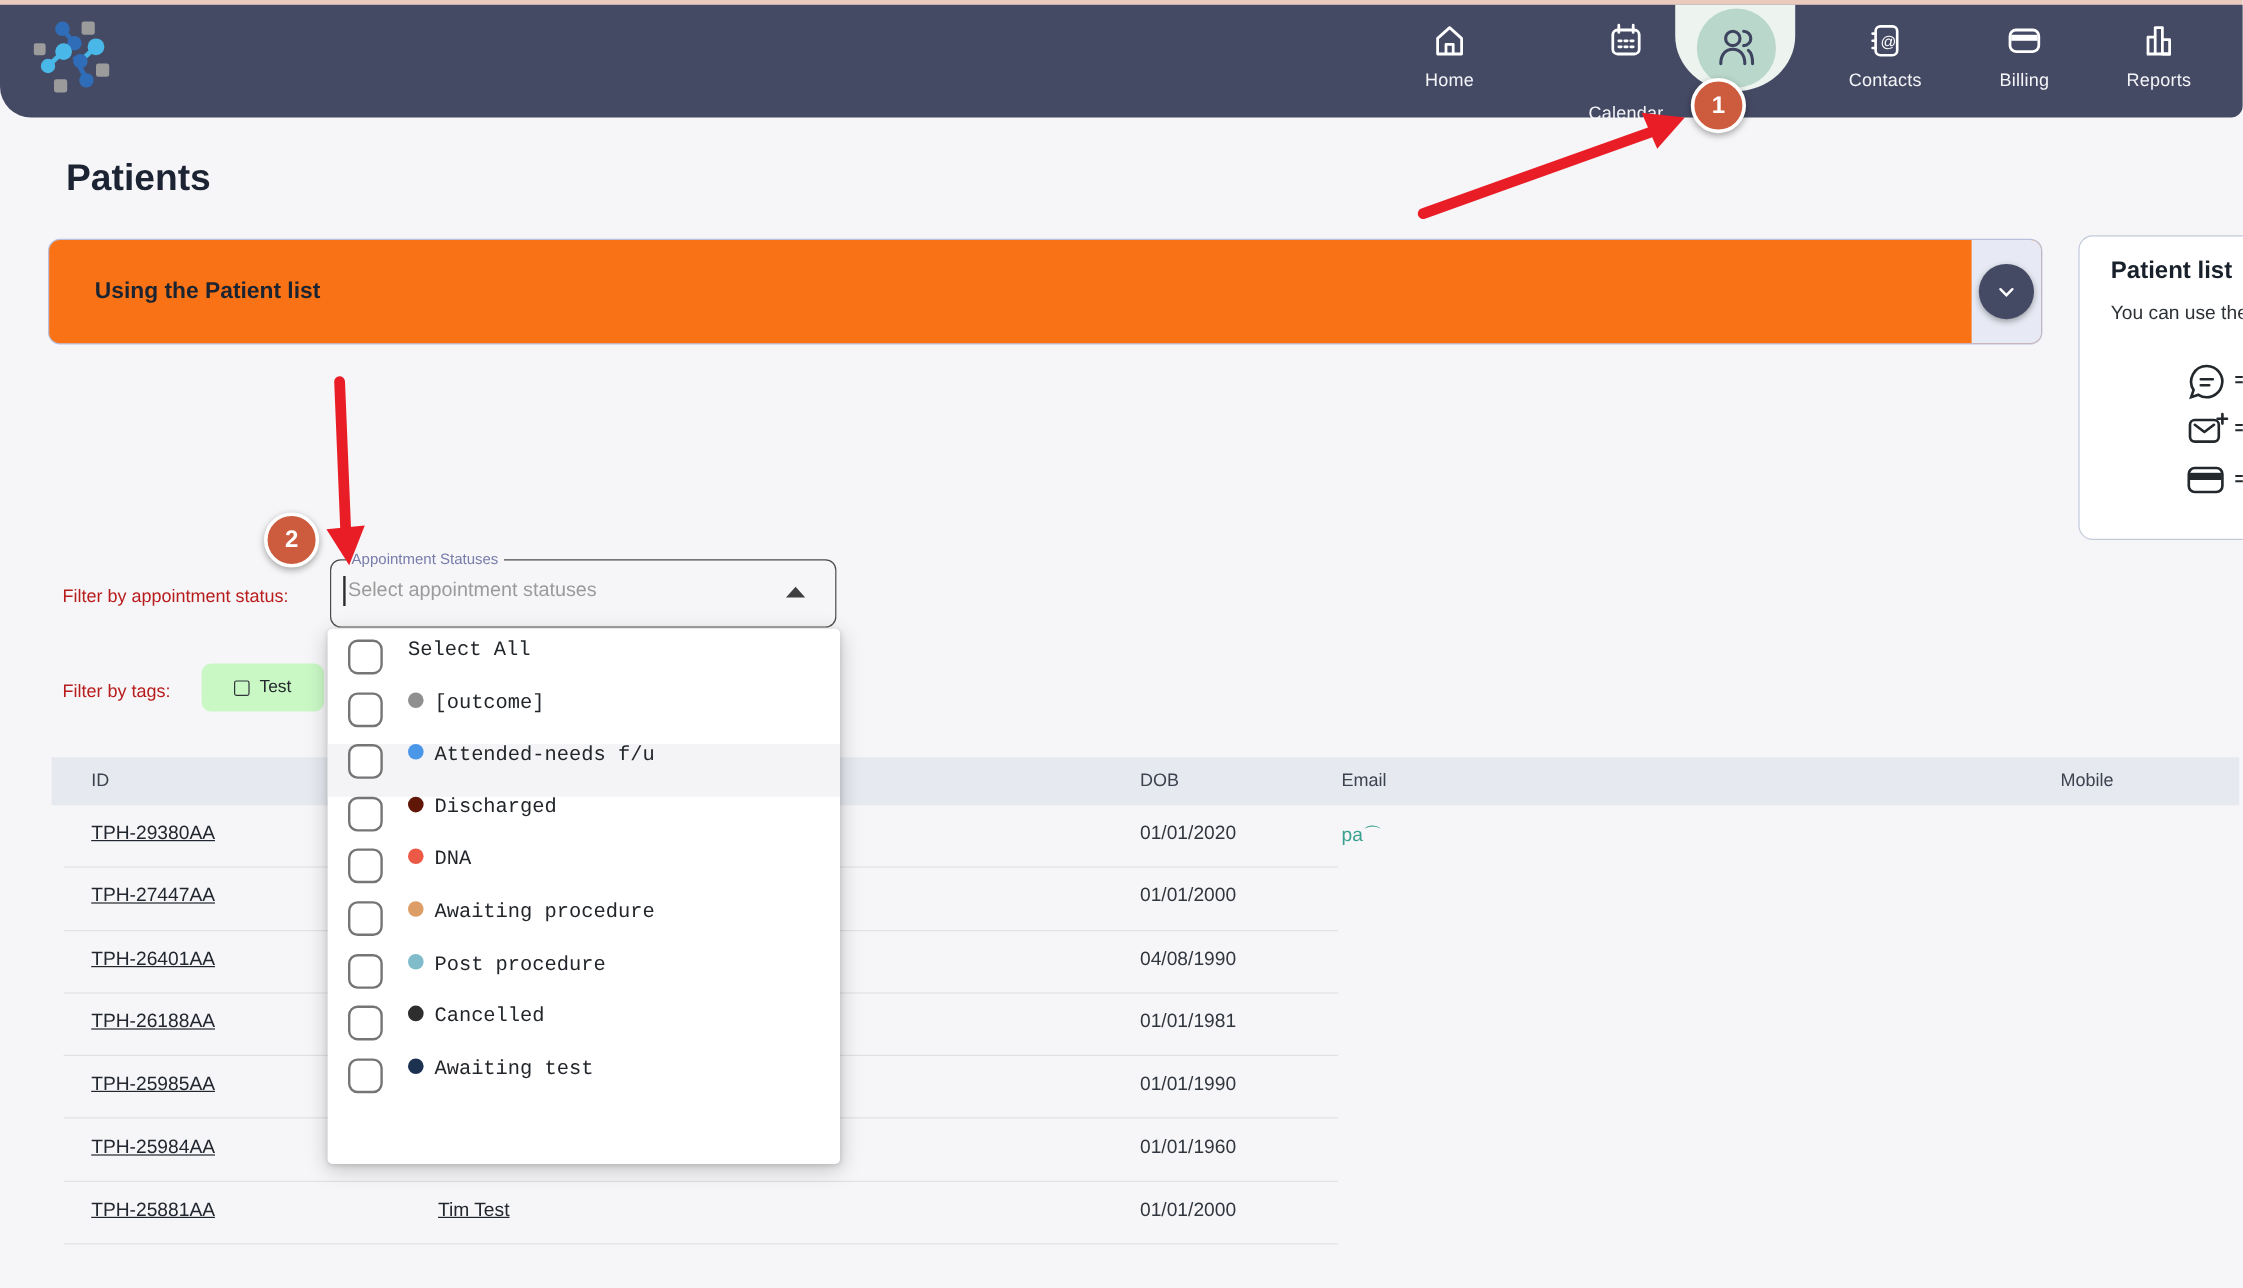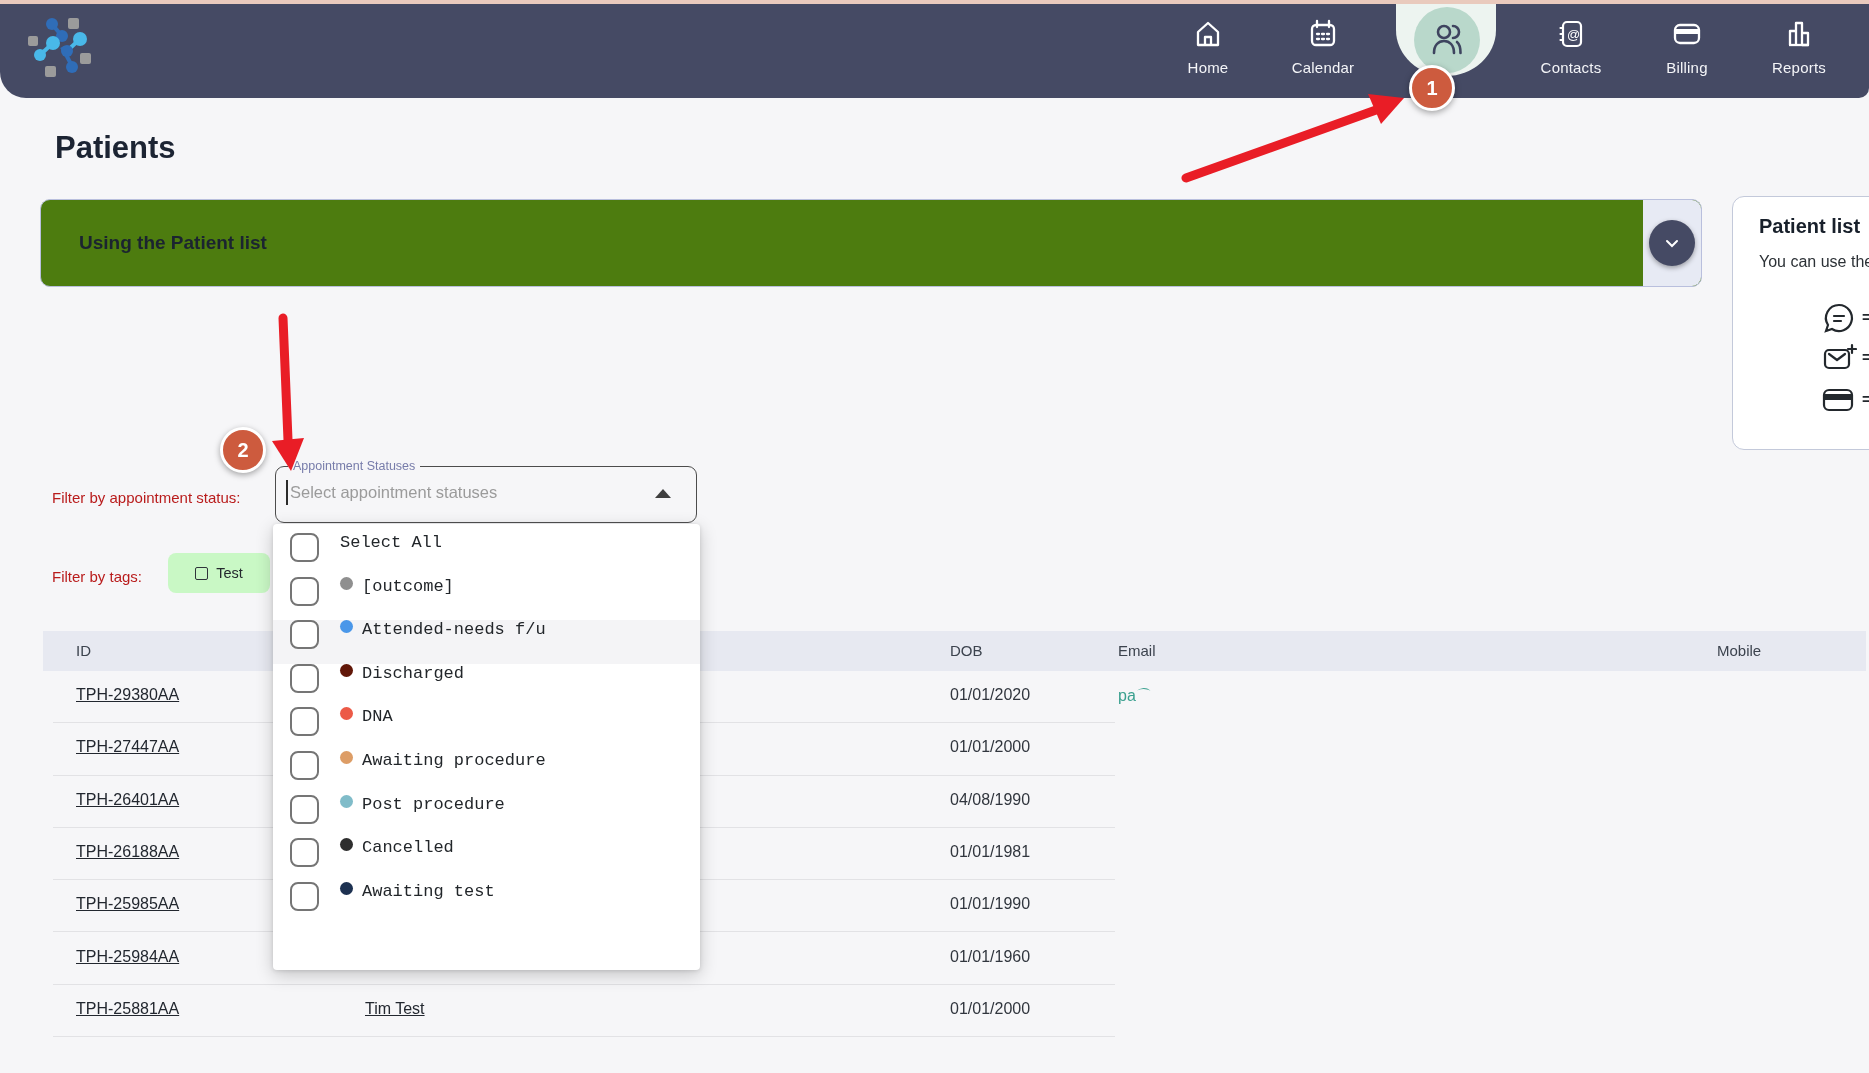--- a/index.html
+++ b/index.html
@@ -25,21 +25,21 @@
   
   .step-badge{width:40px;height:40px;border-radius:50%;background:#cd5b3e;border:3px solid #ffffff;
     color:#fff;font-size:20px;font-weight:bold;display:flex;align-items:center;justify-content:center;
     box-shadow:0 2px 6px rgba(0,0,0,.35);z-index:50;}
   #annotation-layer{left:0;top:0;width:1869px;height:1073px;z-index:49;pointer-events:none;}
 
   
   .page-title{left:55px;top:130px;font-size:31px;font-weight:bold;color:#1c2433;z-index:5;}
 
   
-  .banner{left:40px;top:199px;width:1660px;height:86px;background:#4d7c0f;
+  .banner{left:40px;top:199px;width:1660px;height:86px;background:#f97316;
     border:1.5px solid #b9bfdd;border-radius:10px;z-index:5;overflow:hidden;}
   .banner-title{position:absolute;left:38px;top:0;height:100%;display:flex;align-items:center;
     font-size:19px;font-weight:bold;color:#1b2430;}
   .banner-side{position:absolute;right:0;top:0;width:58px;height:100%;background:#e7eaf4;
     display:flex;align-items:center;justify-content:center;}
   .banner-toggle{width:46px;height:46px;border-radius:50%;background:#454a64;border:none;
     display:flex;align-items:center;justify-content:center;box-shadow:0 2px 5px rgba(0,0,0,.35);cursor:pointer;}
 
   
   .help-card{left:1732px;top:196px;width:210px;height:252px;background:#fff;
@@ -118,21 +118,21 @@
   </div>
 
   <div class="nav-item" style="left:1160px;">
     <svg width="32" height="32" viewBox="0 0 32 32" fill="none" stroke="#ffffff" stroke-width="2.3" stroke-linejoin="round">
       <path d="M6 14 L16 5 L26 14 V27 H6 Z"></path>
         <path d="M13 27 v-8 h6 v8"></path>
     </svg>
     <span class="nav-label">Home</span>
   </div>
 
-  <div class="nav-item" style="left:1275px;">
+  <div class="nav-item" style="left:1307px;gap:27px;">
     <svg width="32" height="32" viewBox="0 0 32 32" fill="none" stroke="#ffffff" stroke-width="2.3" stroke-linecap="round">
       <rect x="5" y="7" width="22" height="20" rx="4"></rect>
       <path d="M10 3 v6 M22 3 v6"></path>
       <path d="M10 16 h2 M15 16 h2 M20 16 h2 M10 21 h2 M15 21 h2 M20 21 h2"></path>
     </svg>
     <span class="nav-label">Calendar</span>
   </div>
 
   <div class="notch"></div>
   <div class="mint-circle">

